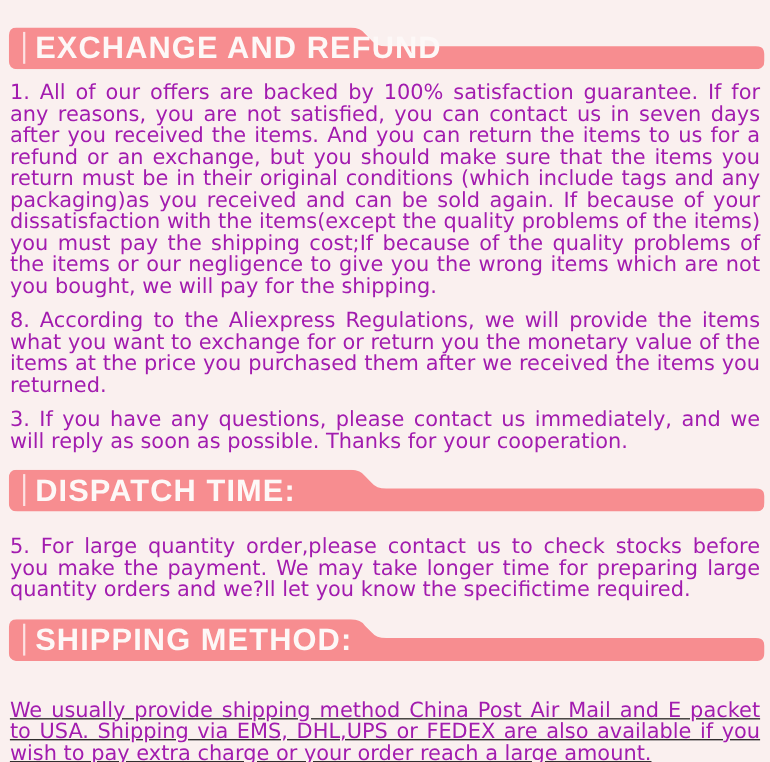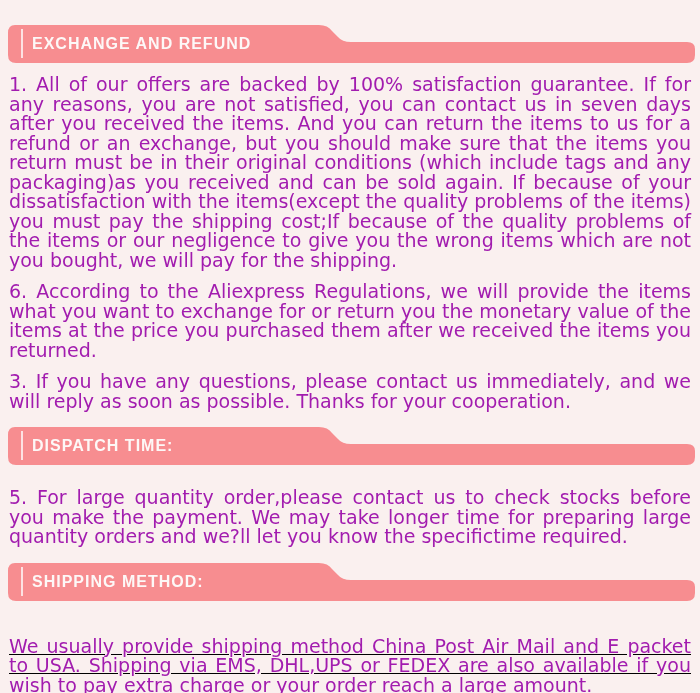--- a/index.html
+++ b/index.html
@@ -38,21 +38,21 @@
     width: 2px;
     background: rgba(255,255,255,0.75);
   }
   .banner-title {
     position: absolute;
     left: 24px;
     top: 0;
     height: 38px;
     line-height: 37px;
     font-family: "Liberation Sans", sans-serif;
-    font-size: 16px;
+    font-size: 28px;
     font-weight: 700;
     letter-spacing: 1px;
     color: #fdf8f7;
     white-space: nowrap;
   }
   
   .section-body {
     padding: 0 9px;
   }
   .para {
@@ -77,21 +77,21 @@
   <div class="section" id="section-exchange">
     <div class="banner">
       <svg viewBox="0 0 687 38" aria-hidden="true">
         <path d="M7 0 H311 Q320 0 324 6 L330 12 Q334 17 343 17 H679 Q687 17 687 24 V30 Q687 38 679 38 H8 Q0 38 0 30 V8 Q0 0 7 0 Z" fill="#f78d90"></path>
       </svg>
       <div class="banner-line"></div>
       <div class="banner-title">EXCHANGE AND REFUND</div>
     </div>
     <div class="section-body">
       <p class="para">1. All of our offers are backed by 100% satisfaction guarantee. If for any reasons, you are not satisfied, you can contact us in seven days after you received the items. And you can return the items to us for a refund or an exchange, but you should make sure that the items you return must be in their original conditions (which include tags and any packaging)as you received and can be sold again. If because of your dissatisfaction with the items(except the quality problems of the items) you must pay the shipping cost;If because of the quality problems of the items or our negligence to give you the wrong items which are not you bought, we will pay for the shipping.</p>
-      <p class="para">6. According to the Aliexpress Regulations, we will provide the items what you want to exchange for or return you the monetary value of the items at the price you purchased them after we received the items you returned.</p>
+      <p class="para">8. According to the Aliexpress Regulations, we will provide the items what you want to exchange for or return you the monetary value of the items at the price you purchased them after we received the items you returned.</p>
       <p class="para">3. If you have any questions, please contact us immediately, and we will reply as soon as possible. Thanks for your cooperation.</p>
     </div>
   </div>
 
   <div class="section" id="section-dispatch">
     <div class="banner">
       <svg viewBox="0 0 687 38" aria-hidden="true">
         <path d="M7 0 H311 Q320 0 324 6 L330 12 Q334 17 343 17 H679 Q687 17 687 24 V30 Q687 38 679 38 H8 Q0 38 0 30 V8 Q0 0 7 0 Z" fill="#f78d90"></path>
       </svg>
       <div class="banner-line"></div>

